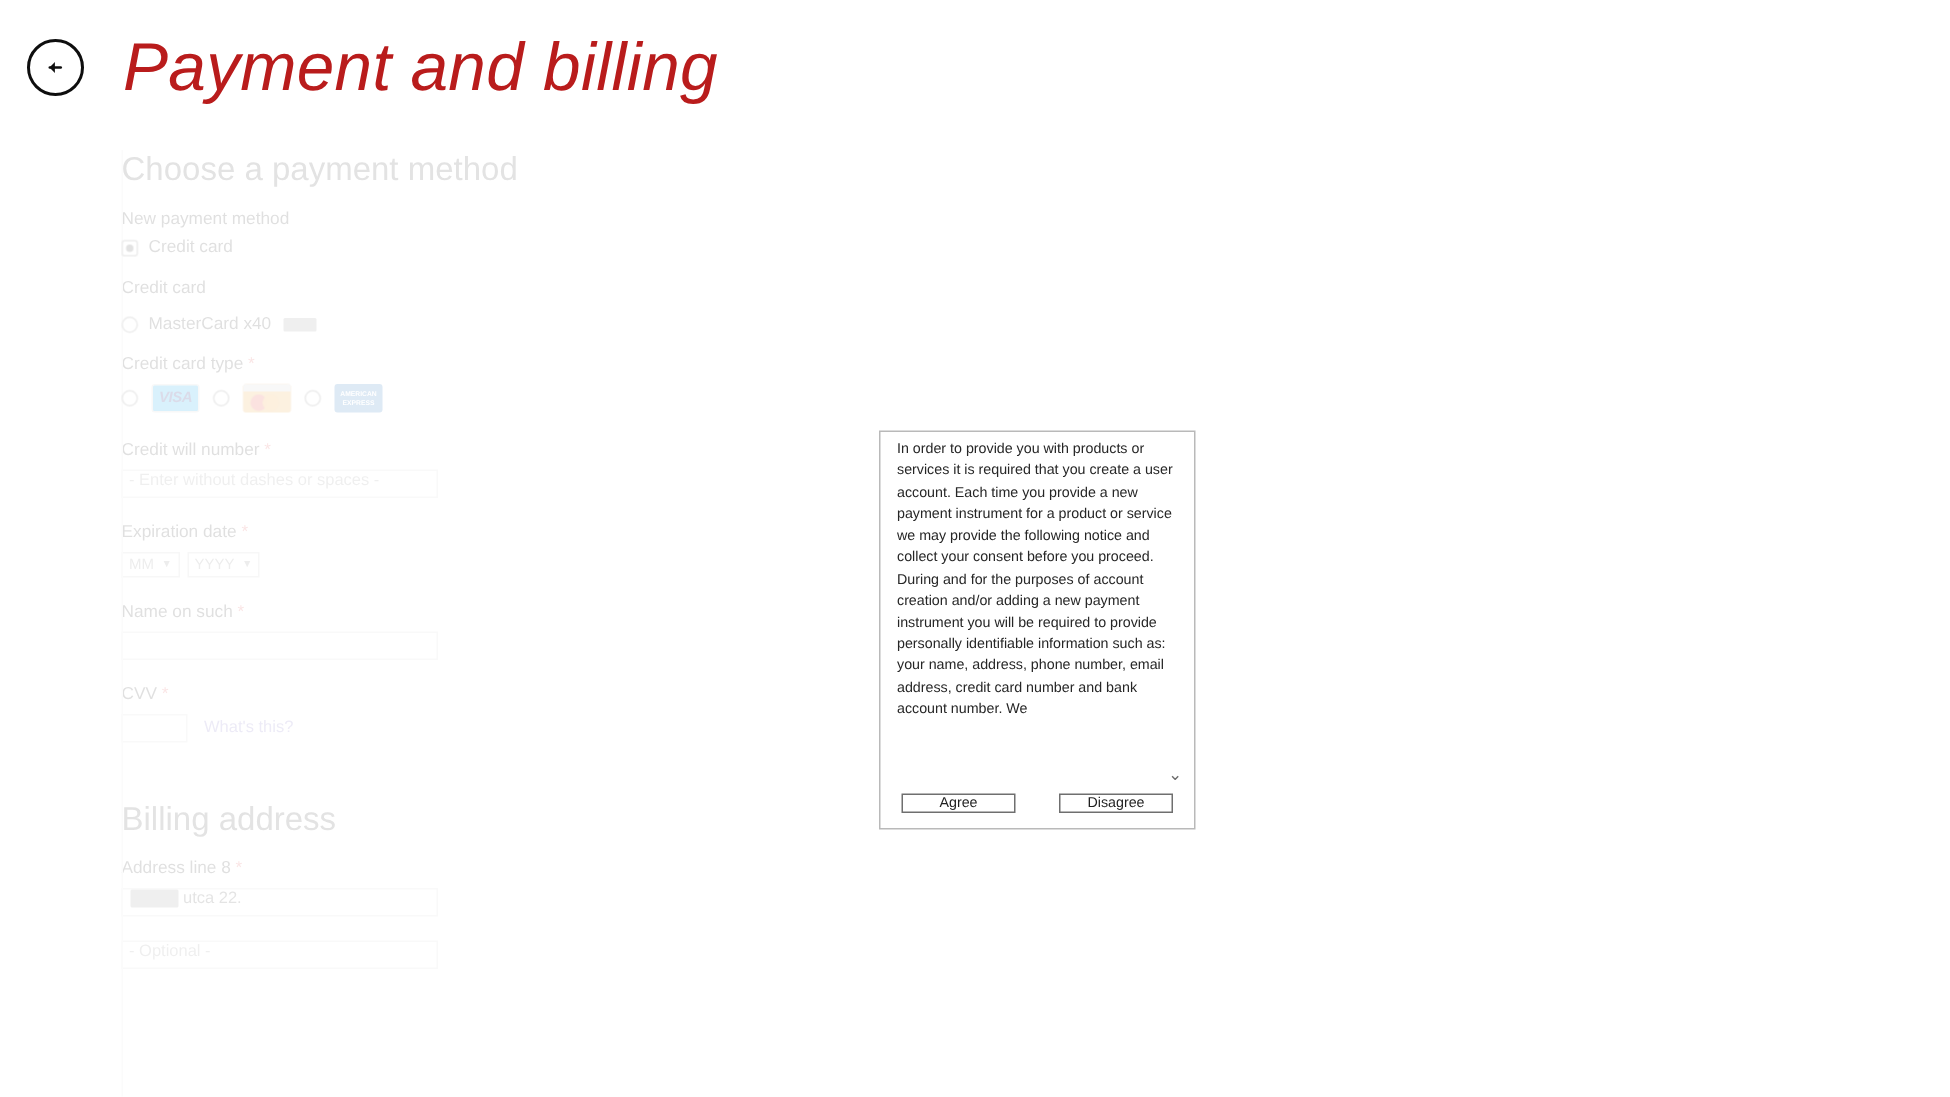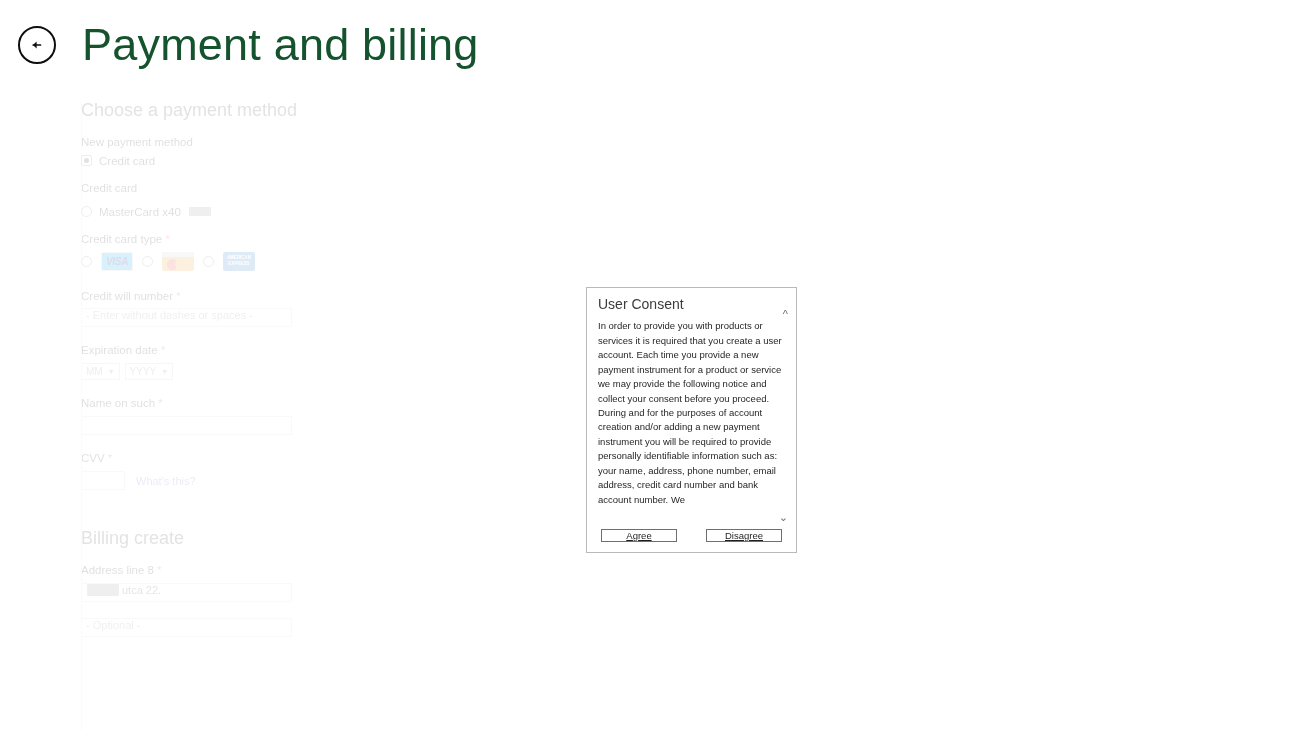--- a/index.html
+++ b/index.html
@@ -28,44 +28,45 @@
     display: flex; align-items: center; justify-content: center;
     box-sizing: border-box;
     cursor: pointer;
     background: #fff;
     flex: 0 0 auto;
   }
   #back-button svg { display: block; }
   #page-title {
     font-size: 45px;
     font-weight: 300;
-    color: #14532d;
+    color: #b91c1c;
     letter-spacing: 0.2px;
     line-height: 1;
     white-space: nowrap;
+    font-style: italic;
   }
 
   
   #form-pane {
     position: absolute;
     left: 0; top: 100px;
     width: 560px;
     opacity: 0.16;
     color: #333;
   }
   #form-pane .rail {
     position: absolute;
     left: 81px; top: 0;
     width: 1px; height: 631px;
     background: #e2e2e2;
   }
   .inner { padding-left: 81px; }
 
   .sec-title {
-    font-size: 18px;
+    font-size: 22px;
     font-weight: 300;
     color: #4c4c4c;
     margin: 0 0 14px 0;
     line-height: 1.15;
   }
   #sec-add-payment  { margin-top: 40px; }
   #sec-billing      { margin-top: 38px; }
 
   .fld-label {
     font-size: 11.5px;
@@ -224,21 +225,20 @@
     height: 13px;
     border: 1px solid #6f6f6f;
     background: #fff;
     font-size: 9.5px;
     color: #1f1f1f;
     font-family: "Liberation Sans", sans-serif;
     cursor: pointer;
     padding: 0;
     line-height: 11px;
     text-align: center;
-    text-decoration: underline;
   }
 </style>
 </head>
 <body>
 
 <div id="page-header">
   <div id="back-button">
     <svg width="20" height="20" viewBox="0 0 20 20" aria-hidden="true">
       <path d="M13.5 10 H6.2" stroke="#0e0e0e" stroke-width="1.7" fill="none" stroke-linecap="round"></path>
       <path d="M9.6 6.4 L6.0 10 L9.6 13.6 Z" fill="#0e0e0e"></path>
@@ -324,43 +324,39 @@
       <span>CVV</span>
       <span class="req">*</span>
     </div>
     <div class="cvv-row">
       <span class="input-box input-w-sm" style="margin-bottom:0;">
         <span></span>
       </span>
       <span class="whats-this">What's this?</span>
     </div>
 
-    <div class="sec-title" id="sec-billing">Billing create</div>
+    <div class="sec-title" id="sec-billing">Billing address</div>
 
     <div class="fld-label">
       <span>Address line 8</span>
       <span class="req">*</span>
     </div>
     <div class="input-box input-w-lg filled">
       <span class="redact" style="width:32px;height:12px;margin-right:3px;"></span>
       <span>utca 22.</span>
     </div>
 
     <div class="input-box input-w-lg">
       <span>- Optional -</span>
     </div>
 
   </div>
 </div>
 
 <div id="consent-dialog">
-  <div id="consent-header">
-    <div id="consent-title">User Consent</div>
-    <div id="scroll-up-icon">^</div>
-  </div>
   <div id="consent-body">
     <span>In order to provide you with products or services it is required that you create a user account. Each time you provide a new payment instrument for a product or service we may provide the following notice and collect your consent before you proceed. During and for the purposes of account creation and/or adding a new payment instrument you will be required to provide personally identifiable information such as: your name, address, phone number, email address, credit card number and bank account number. We</span>
     <div id="scroll-down-icon">⌄</div>
   </div>
   <div id="consent-footer">
     <button class="consent-btn">Agree</button>
     <button class="consent-btn">Disagree</button>
   </div>
 </div>
 

